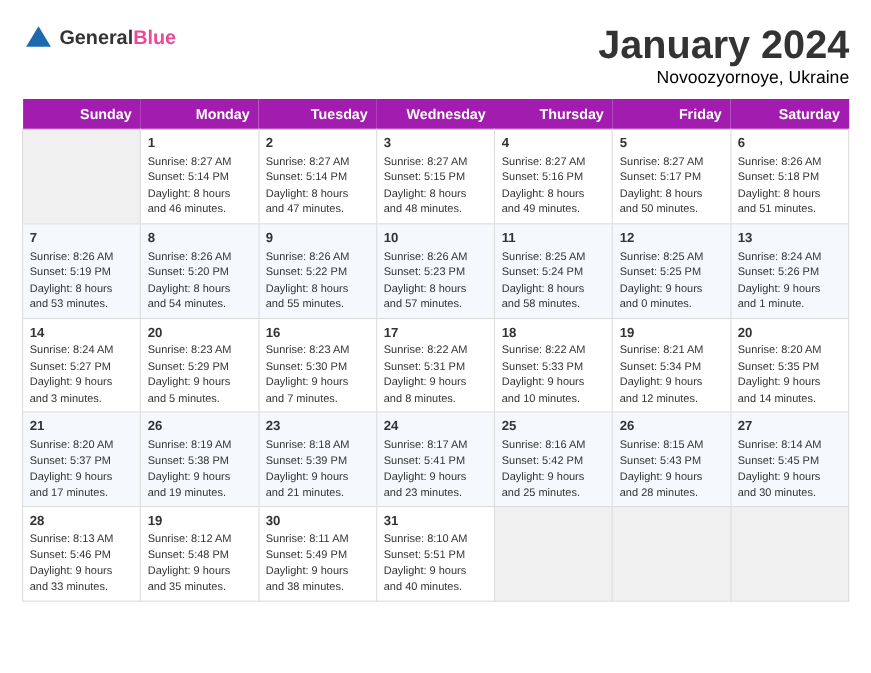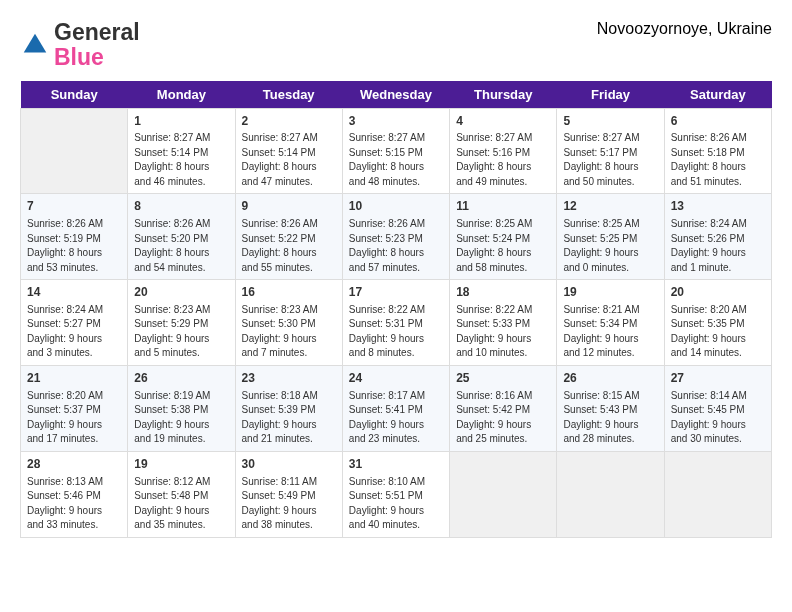--- a/index.html
+++ b/index.html
@@ -15,22 +15,22 @@
       justify-content: space-between;
       align-items: flex-start;
       margin-bottom: 10px;
     }
     .logo {
       display: flex;
       align-items: center;
     }
     .logo-text {
       display: flex;
-      flex-direction: column;
-      font-size: 23px;
+      flex-direction: row;
+      font-size: 18px;
       font-weight: bold;
       line-height: 1.1;
     }
     .logo-general { color: #333; }
     .logo-blue { color: #ec4899; }
     .logo-icon {
       width: 30px;
       height: 30px;
       margin-right: 4px;
     }
@@ -45,23 +45,23 @@
     .calendar-subtitle {
       font-size: 16px;
       color: #000000;
     }
     table {
       width: 100%;
       border-collapse: collapse;
       font-size: 11px;
     }
     thead tr th {
-      background: #4c1d95;
+      background: #a21caf;
       color: #fff;
-      text-align: center;
+      text-align: right;
       padding: 6px 8px;
       font-size: 13px;
       font-weight: bold;
     }
     tbody tr td {
       border: 1px solid #ddd;
       vertical-align: top;
       padding: 4px 6px;
       height: 80px;
       width: 14.28%;
@@ -100,20 +100,21 @@
   <div class="logo">
     <svg class="logo-icon" viewBox="0 0 40 40">
       <polygon points="20,5 35,30 5,30" fill="#1a6aad"></polygon>
     </svg>
     <div class="logo-text">
       <span class="logo-general">General</span>
       <span class="logo-blue">Blue</span>
     </div>
   </div>
   <div class="title-block">
+    <div class="calendar-title">January 2024</div>
     <div class="calendar-subtitle">Novoozyornoye, Ukraine</div>
   </div>
 </div>
 
 <table>
   <thead>
     <tr>
     <th>Sunday</th>
         <th>Monday</th>
         <th>Tuesday</th>

